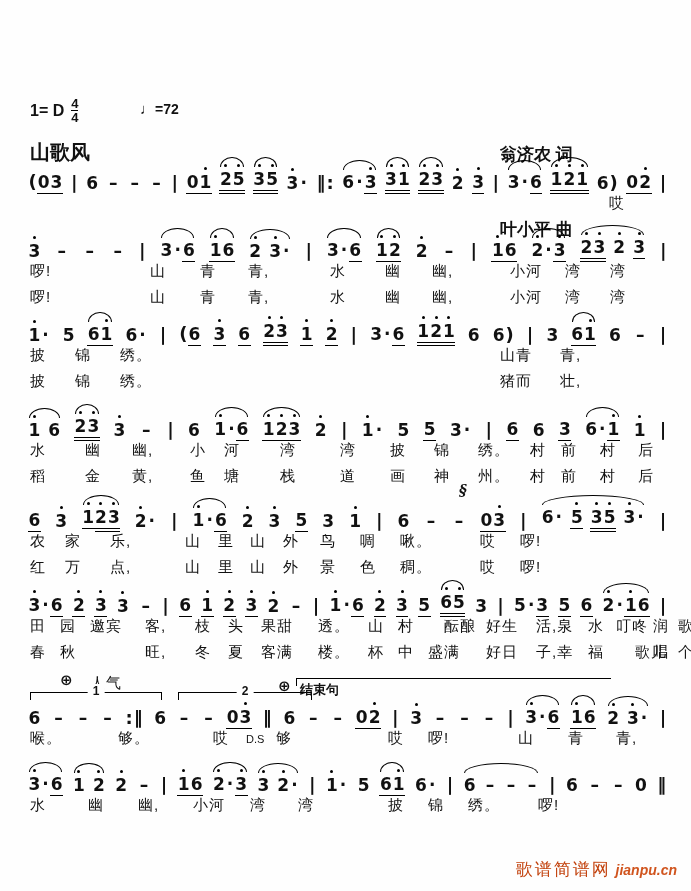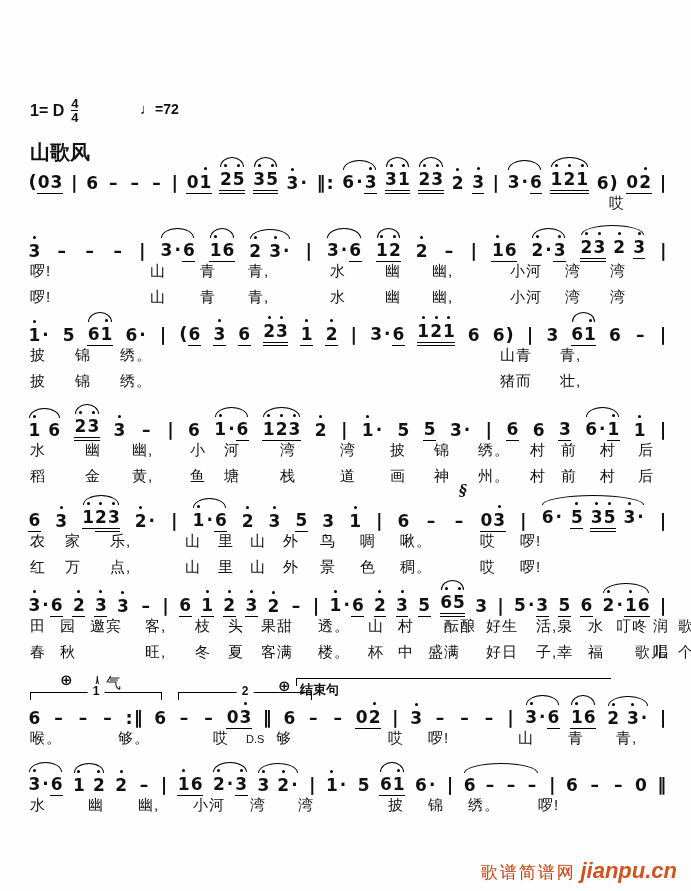--- a/index.html
+++ b/index.html
@@ -45,41 +45,45 @@
   .volta{position:absolute;height:7px;border-top:1.4px solid #000;border-left:1.4px solid #000;border-right:1.4px solid #000;}
   .volta .num{position:absolute;left:50%;transform:translateX(-50%);top:-9px;background:#fefefe;
               padding:0 5px;font-size:12px;font-weight:bold;}
   .endline{position:absolute;height:7px;border-top:1.4px solid #000;border-left:1.4px solid #000;}
   .endlabel{position:absolute;font-size:13px;font-weight:bold;}
   .segno{position:absolute;font:italic bold 15px "DejaVu Serif",serif;}
 
   
   .wm-bottom{position:absolute;right:14px;top:858px;font-size:17px;}
   .wm-bottom .cn{color:#c2410c;letter-spacing:2px;}
-  .wm-bottom .en{color:#d0541e;font-style:italic;font-weight:bold;font-size:22px;}
+  .wm-bottom .en{color:#d0541e;font-style:italic;font-weight:bold;font-size:14px;}
 </style>
 </head>
 <body>
 
 <div id="page">
 
 
 
   <div class="keysig">
     <span>1= D</span>
     <span class="frac">
       <span class="num">4</span>
       <span class="den">4</span>
     </span>
   </div>
 
   <div class="tempo">
     <span class="glyph">♩</span><span>=72</span>
   </div>
 
+  <div class="credits">
+    <div>翁济农 词</div>
+    <div>叶小平 曲</div>
+  </div>
 
   <div class="style-label">山歌风</div>
 
   <div id="systems">
       <div class="system" style="top: 154px;">
         <div class="notes">
           <span class="tok">
             <span class="unit sym">(</span>
             <span class="unit u1">0</span>
             <span class="unit u1">3</span>

